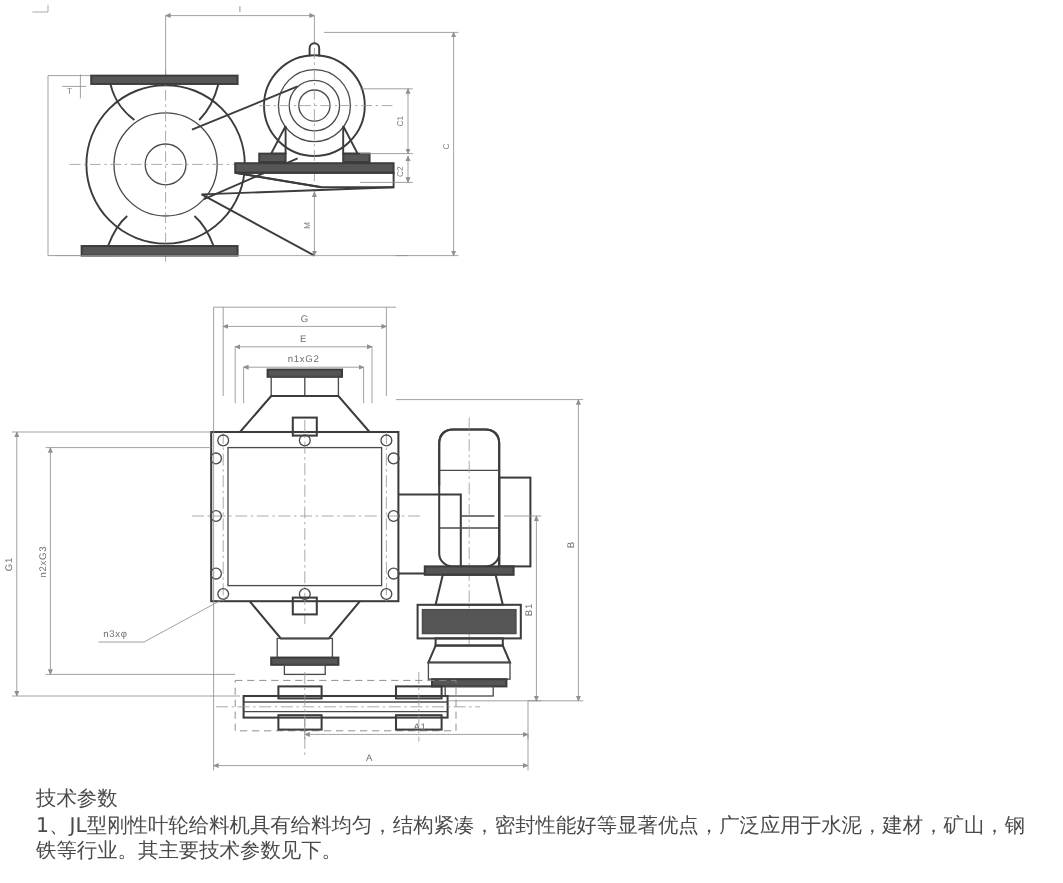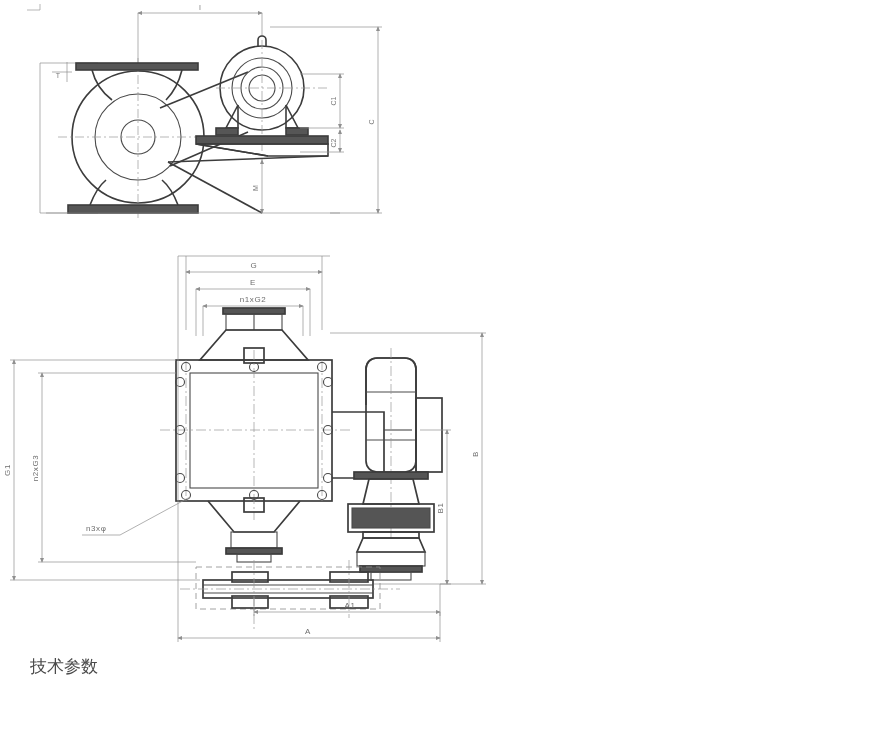--- a/index.html
+++ b/index.html
@@ -333,15 +333,16 @@
         <line class="dim2" x1="178" y1="398" x2="440" y2="398" marker-start="url(#ar2S)" marker-end="url(#ar2)"></line>
         <line class="dim2" x1="178" y1="16" x2="178" y2="402"></line>
         <line class="dim2" x1="440" y1="372" x2="440" y2="402"></line>
         <text class="dtx2" x="308" y="394" text-anchor="middle">A</text>
       </g>
     </svg>
   </div>
 
   <div id="caption">
     <div class="cap-line cap-head">技术参数</div>
+    <div class="cap-line cap-body">1、JL型刚性叶轮给料机具有给料均匀，结构紧凑，密封性能好等显著优点，广泛应用于水泥，建材，矿山，钢铁等行业。其主要技术参数见下。</div>
   </div>
 
 </div>
 
 </body></html>

